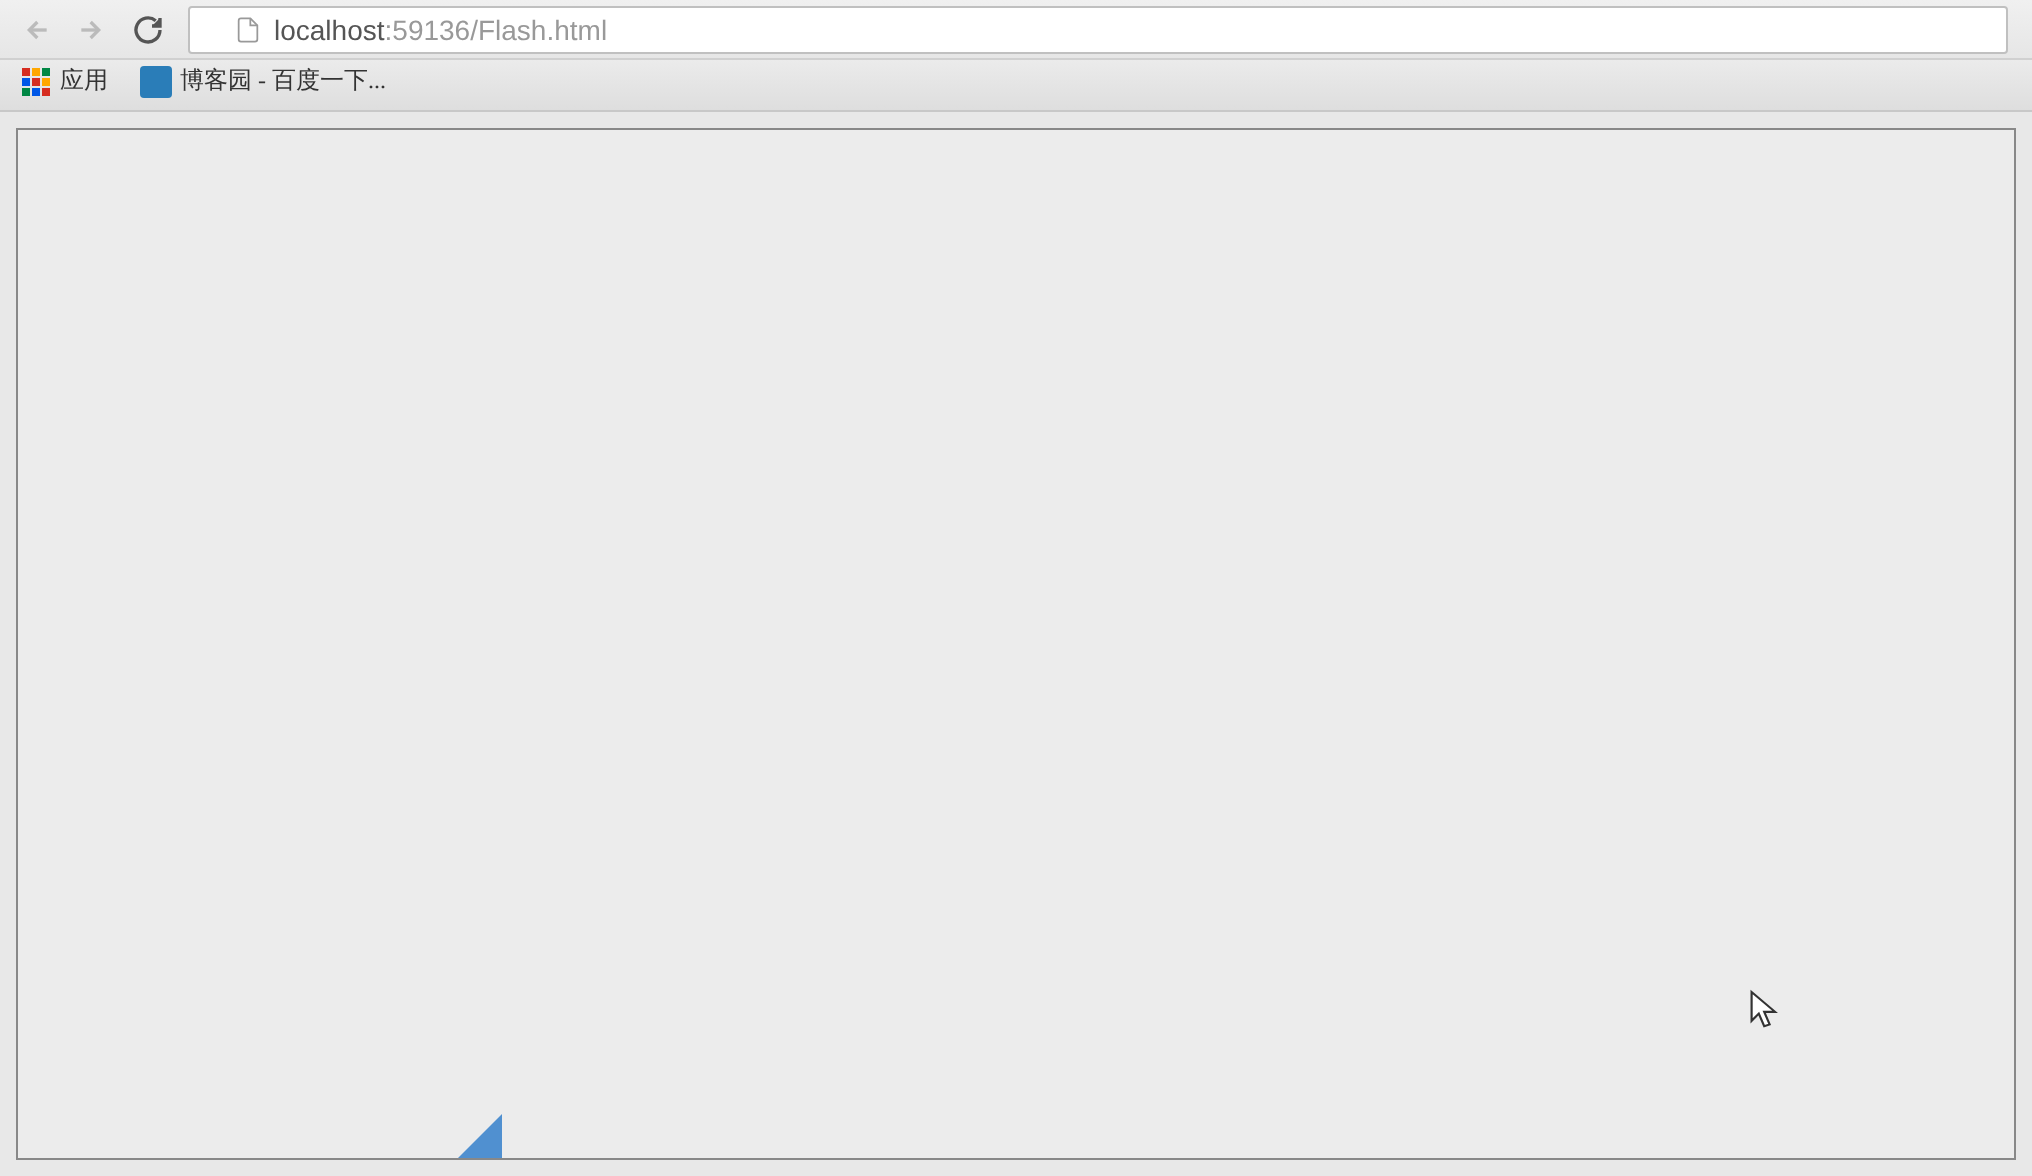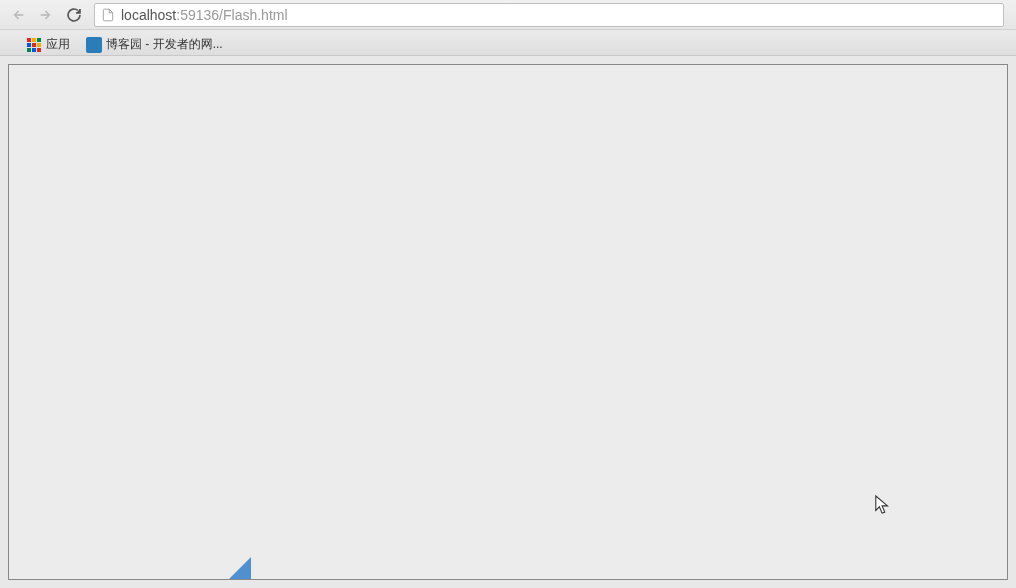--- a/index.html
+++ b/index.html
@@ -46,21 +46,21 @@
       margin-right: 8px;
     }
     .address-bar {
       flex: 1;
       height: 24px;
       background: #fff;
       border: 1px solid #c0c0c0;
       border-radius: 2px;
       display: flex;
       align-items: center;
-      padding: 0 6px;
+      padding: 0 22px;
       margin-right: 6px;
     }
     .page-icon {
       width: 14px;
       height: 14px;
       margin-right: 6px;
       flex-shrink: 0;
     }
     .url-text {
       font-size: 14px;
@@ -68,25 +68,26 @@
       font-family: Arial, sans-serif;
     }
     .url-host {
       color: #555;
     }
     .url-path {
       color: #999;
     }
     .bookmarks-bar {
       display: flex;
-      align-items: flex-end;
+      align-items: flex-start;
       height: 26px;
-      padding: 0 20px;
+      padding: 0 4px;
       background: linear-gradient(to bottom, #ebebeb, #dedede);
       border-bottom: 1px solid #c8c8c8;
+      font-family: Liberation Serif, serif;
     }
     .bookmark-item {
       display: flex;
       align-items: center;
       padding: 2px 6px;
       margin-right: 4px;
       cursor: pointer;
       font-size: 12px;
       color: #333;
       border-radius: 2px;
@@ -216,21 +217,21 @@
         <span></span>
         <span></span>
         <span></span>
         <span></span>
         <span></span>
     </div>
     <span>应用</span>
   </div>
   <div class="bookmark-item">
     <div class="bookmark-icon cnblogs-icon"></div>
-    <span>博客园 - 开发者的网...</span>
+    <span>博客园 - 百度一下...</span>
   </div>
 </div>
 
 <div class="content-area">
   <div class="content-frame">
     <div class="corner-triangle"></div>
   </div>
 </div>
 
 <svg class="cursor-pointer" viewBox="0 0 20 24">

